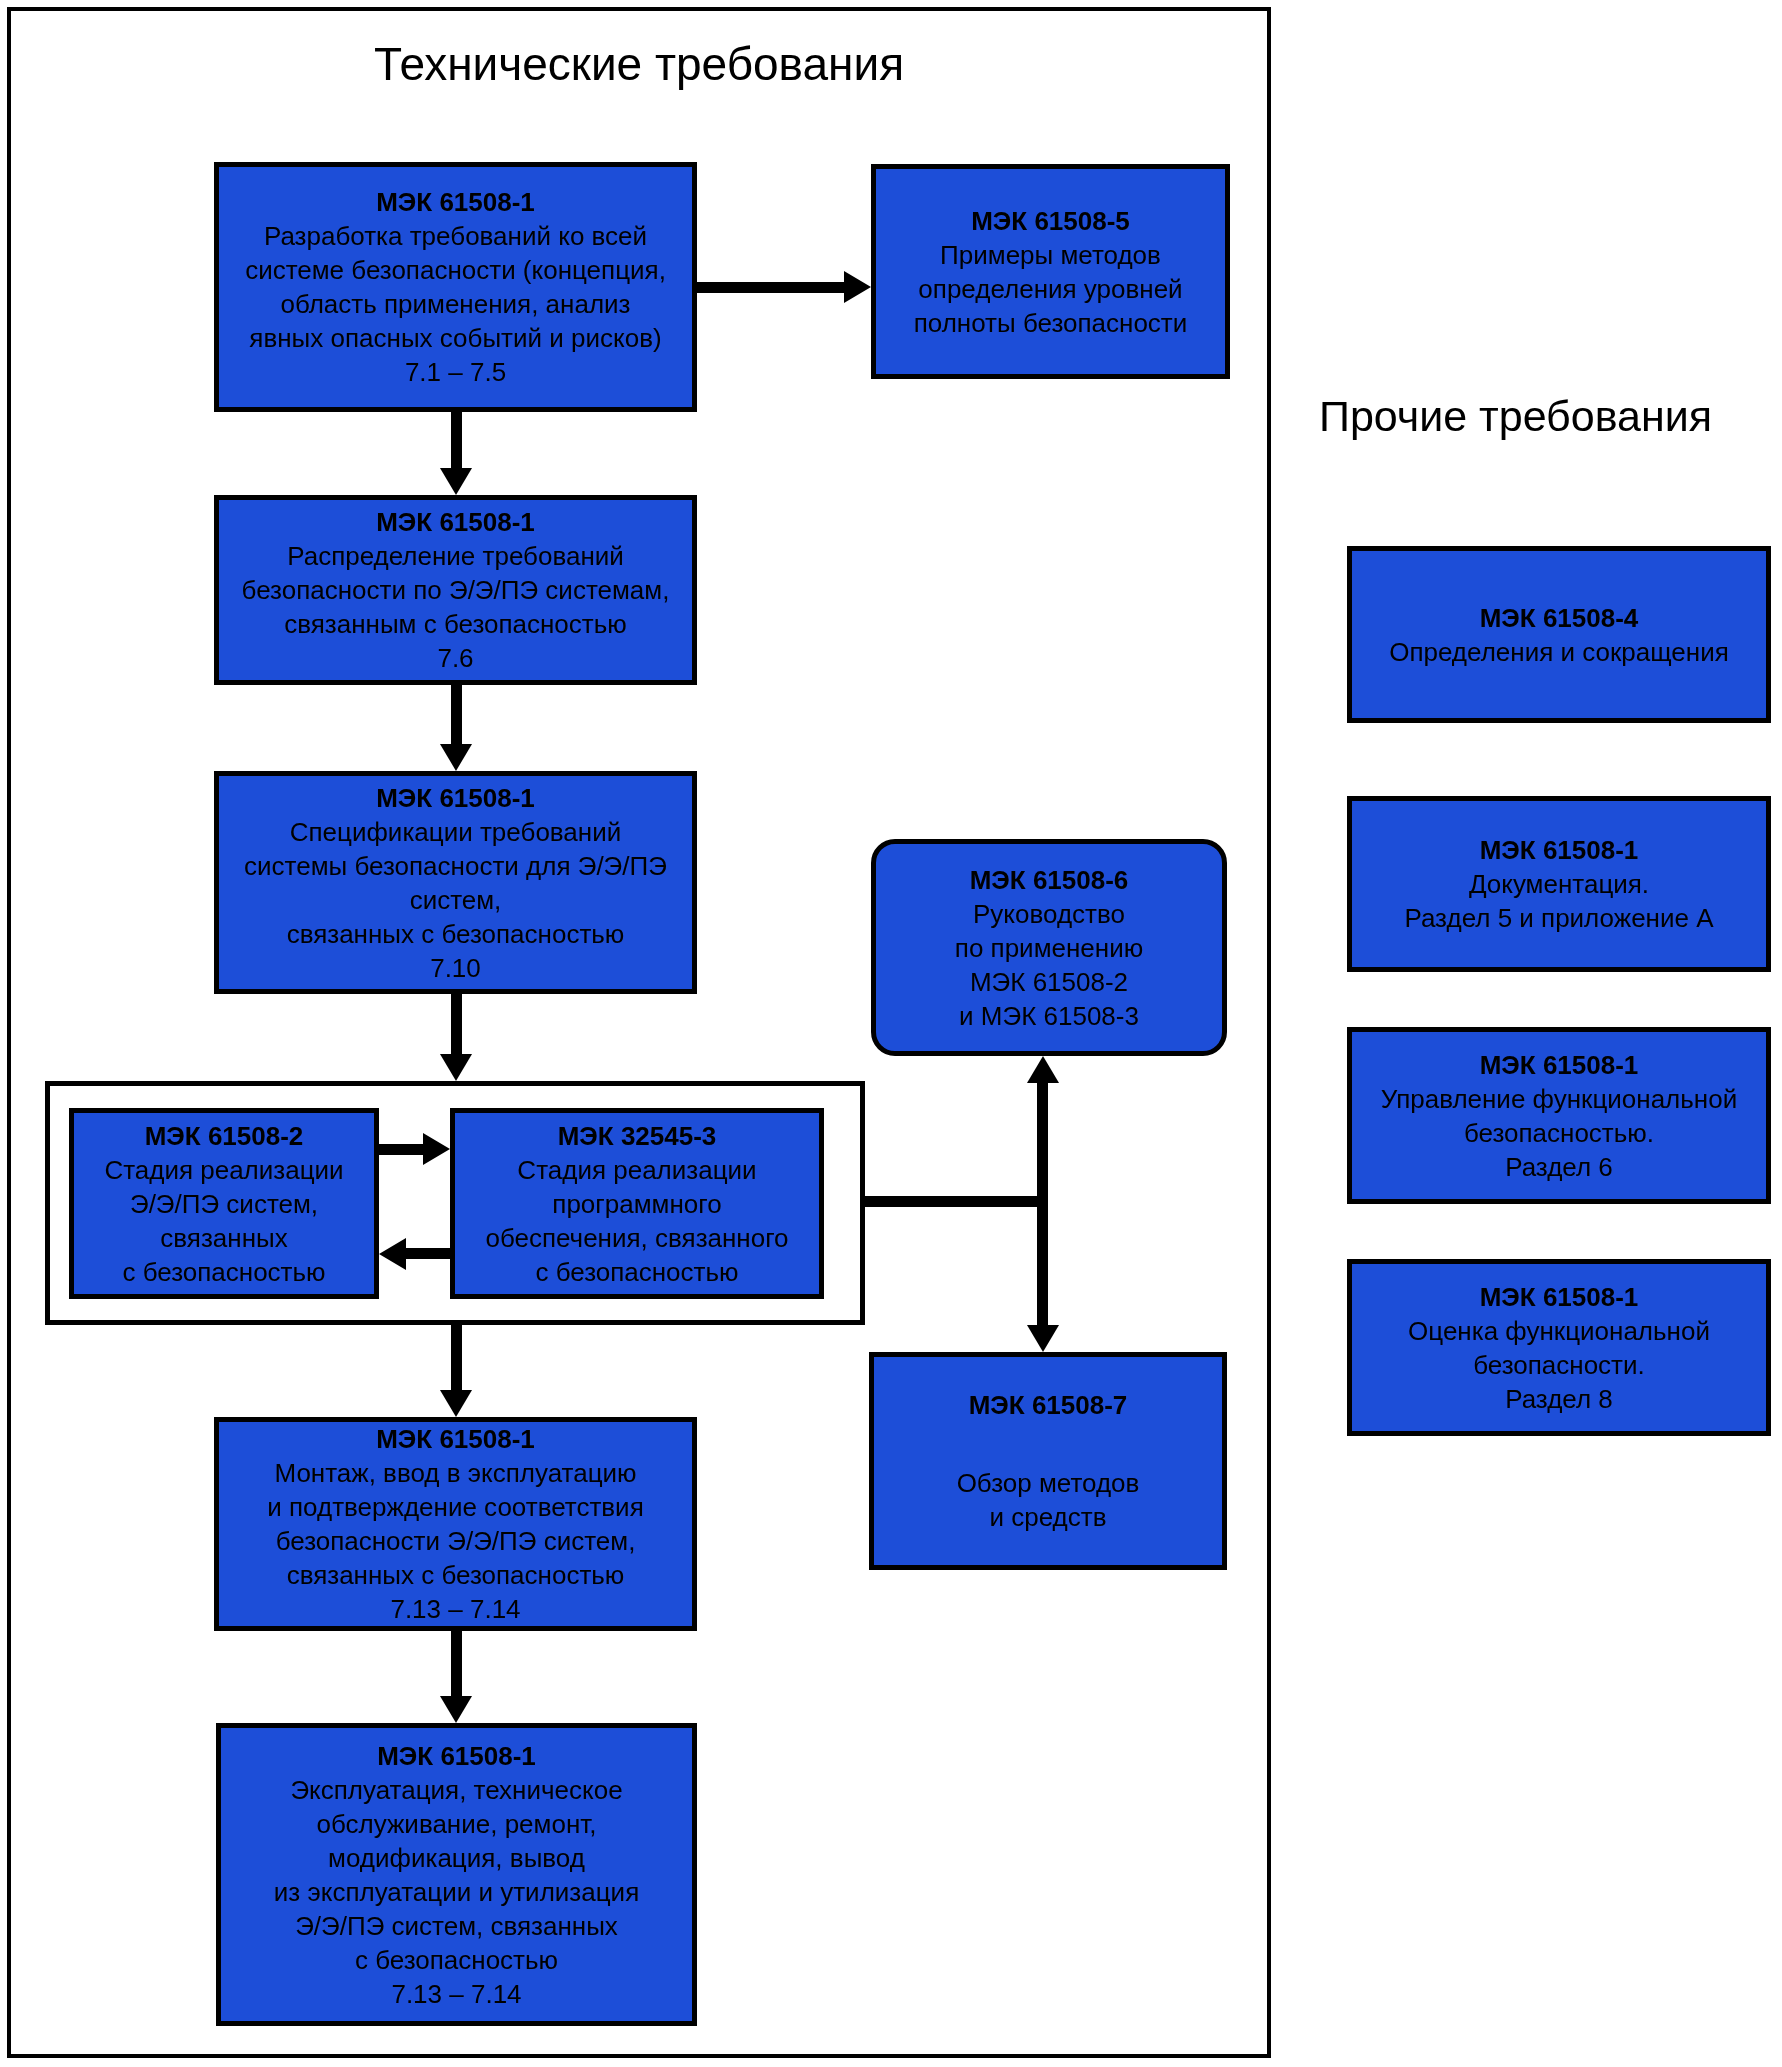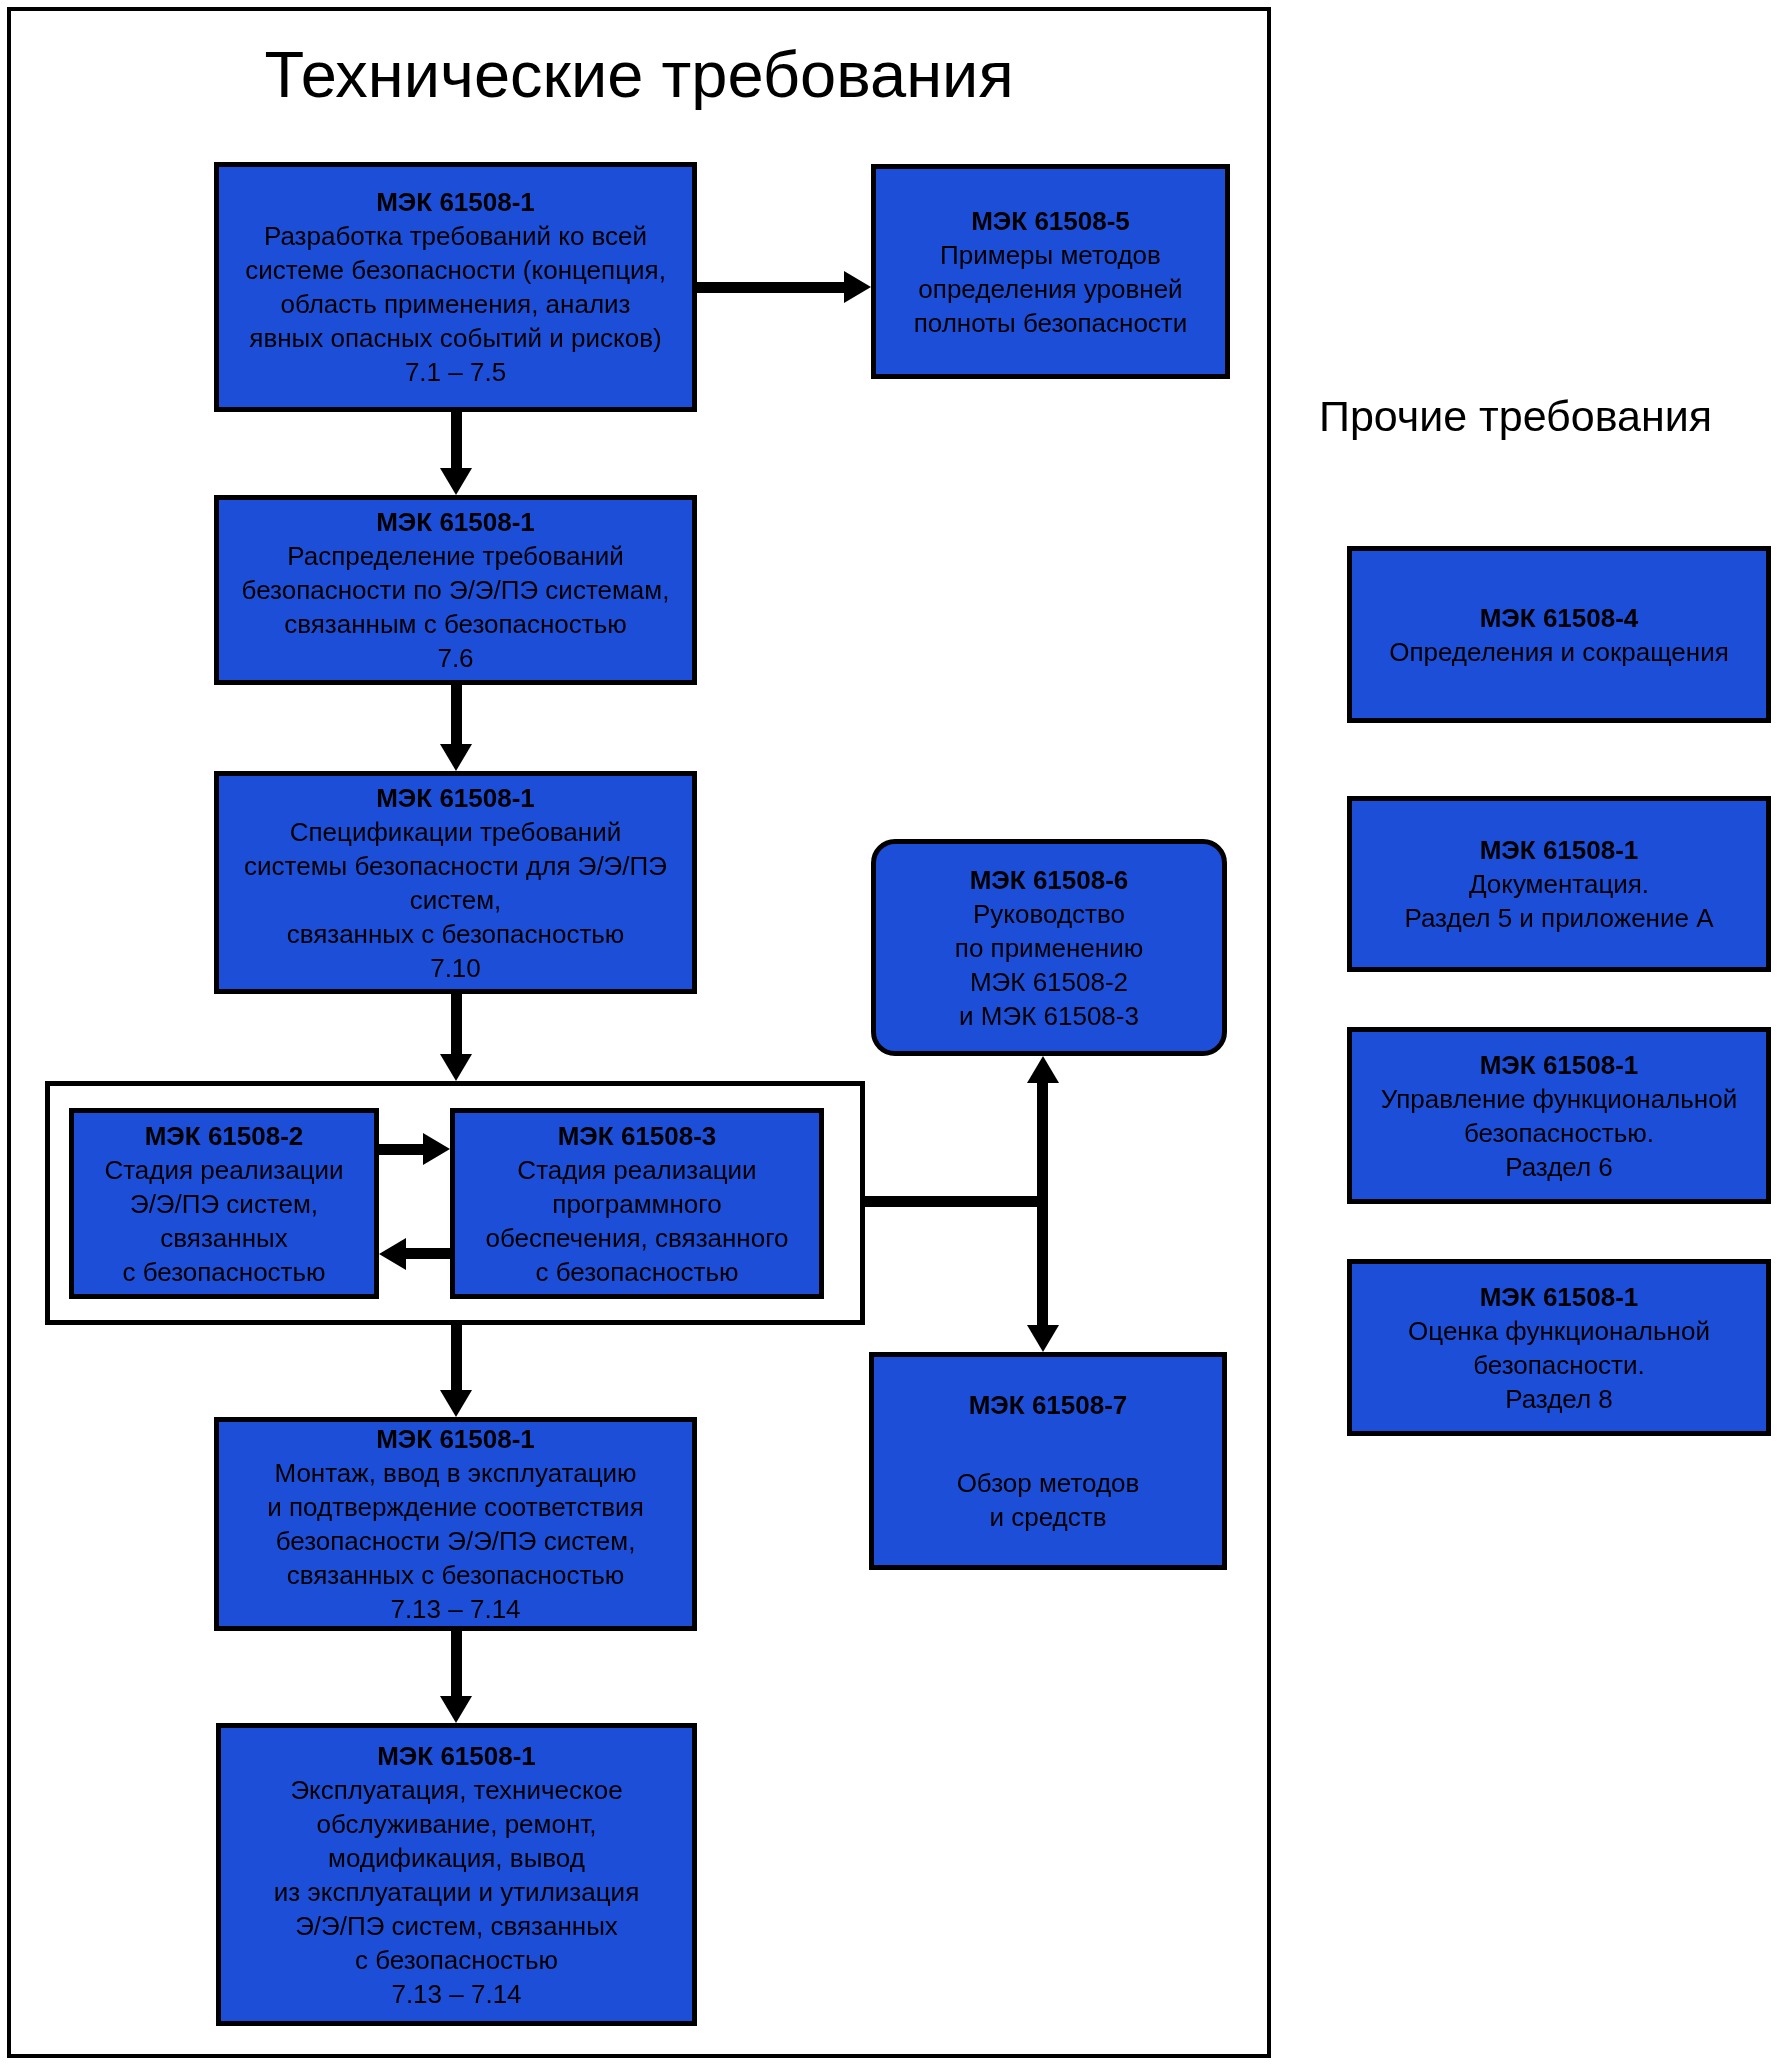--- a/index.html
+++ b/index.html
@@ -15,21 +15,21 @@
     border:4.5px solid #000;
     box-sizing:border-box;
     background:#fff;
   }
   .diagram-title{
     position:absolute;
     text-align:center;
     font-weight:400;
     white-space:nowrap;
   }
-  .title-tech{left:7.1px;top:37px;width:1264px;font-size:65px;}
+  .title-tech{left:7.1px;top:37px;width:1264px;font-size:46px;}
   .title-other{left:1248px;top:392px;width:535px;font-size:43px;}
   .box{
     position:absolute;
     border:5.3px solid #000;
     box-sizing:border-box;
     background:#1d4ed8;
     display:flex;
     flex-direction:column;
     align-items:center;
     justify-content:center;
@@ -86,21 +86,21 @@
 
   <div class="box" style="left:69px;top:1108px;width:310px;height:191px;">
     <div class="code">МЭК 61508-2</div>
     <div class="body">Стадия реализации
 Э/Э/ПЭ систем,
 связанных
 с безопасностью</div>
   </div>
 
   <div class="box" style="left:450px;top:1108px;width:374px;height:191px;">
-    <div class="code">МЭК 61508-3</div>
+    <div class="code">МЭК 32545-3</div>
     <div class="body">Стадия реализации
 программного
 обеспечения, связанного
 с безопасностью</div>
   </div>
 
   <div class="box" style="left:214px;top:1417px;width:483px;height:214px;">
     <div class="code">МЭК 61508-1</div>
     <div class="body">Монтаж, ввод в эксплуатацию
 и подтверждение соответствия

